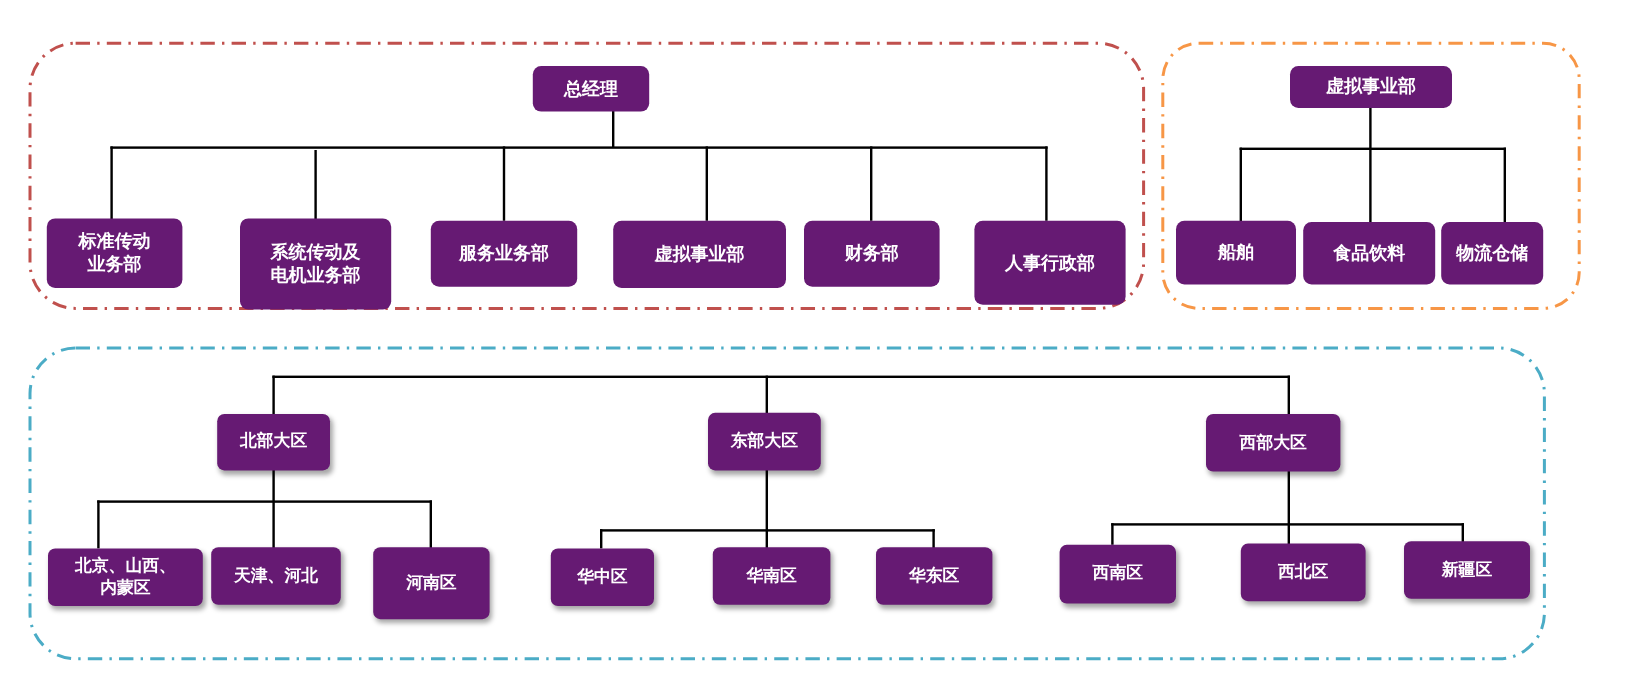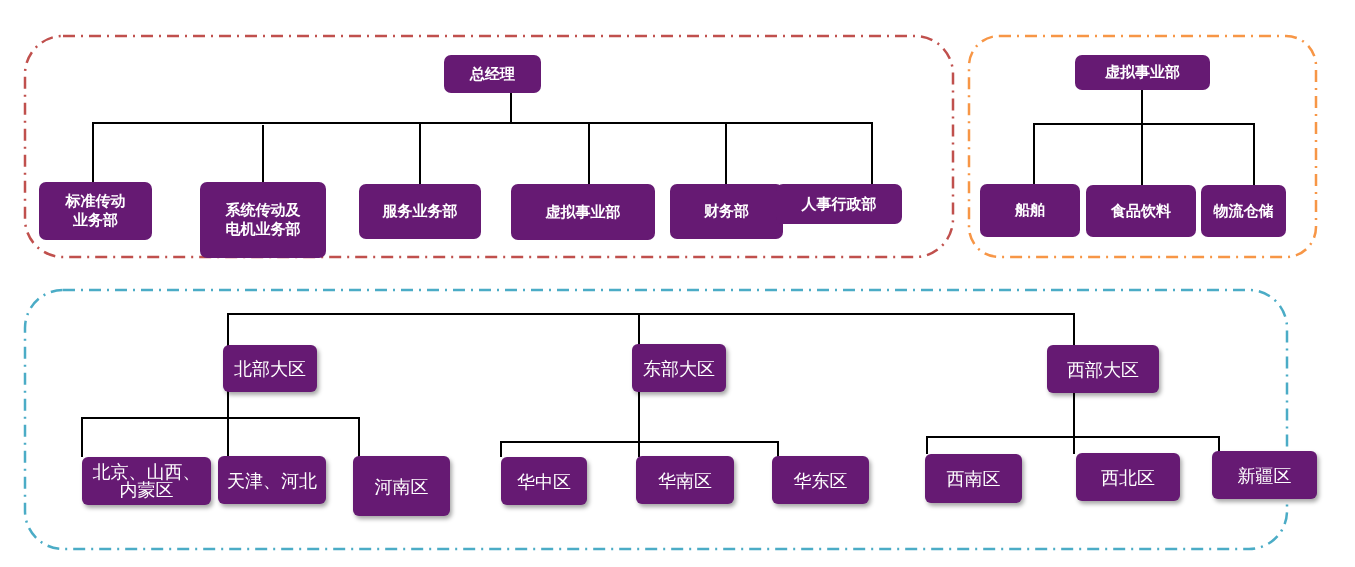--- a/index.html
+++ b/index.html
@@ -2,21 +2,21 @@
 <html><head>
 <meta charset="utf-8">
 <style>
   html, body { margin:0; padding:0; background:#ffffff; }
   body { width:1355px; height:567px; position:relative; overflow:hidden;
          font-family:"DejaVu Sans", sans-serif; }
   svg.frames { position:absolute; left:0; top:0; }
   .box { position:absolute; background:#661a73; color:#ffffff; border-radius:7px;
          display:flex; align-items:center; justify-content:center; text-align:center;
          font-weight:bold; font-size:15px; line-height:19px; box-sizing:border-box; padding:0 4px; }
-  .box.r { font-size:18px; font-weight:normal; box-shadow:2px 3px 4px rgba(0,0,0,0.35); border-radius:6px;margin-left:42px; }
+  .box.r { font-size:14px; font-weight:bold; box-shadow:2px 3px 4px rgba(0,0,0,0.35); border-radius:6px; }
   .line { position:absolute; background:#000000; }
 </style>
 </head>
 <body>
 
 <svg class="frames" width="1355" height="567">
   <rect x="25" y="36" width="928" height="221" rx="38" ry="38" fill="none" stroke="#c0504d" stroke-width="2.5" stroke-dasharray="12 6 2 6"></rect>
   <rect x="969" y="36" width="347" height="221" rx="30" ry="30" fill="none" stroke="#f79646" stroke-width="2.5" stroke-dasharray="12 6 2 6"></rect>
   <rect x="25" y="290" width="1262" height="259" rx="38" ry="38" fill="none" stroke="#4bacc6" stroke-width="2.5" stroke-dasharray="12 6 2 6"></rect>
 </svg>
@@ -56,21 +56,21 @@
 <div class="line" style="left:1218px;top:436px;width:2px;height:16px"></div>
 
 <div class="box" style="left:444px;top:55px;width:97px;height:38px">总经理</div>
 <div class="box" style="left:39px;top:182px;width:113px;height:58px;white-space:pre-line">标准传动
 业务部</div>
 <div class="box" style="left:200px;top:182px;width:126px;height:76px;white-space:pre-line">系统传动及
 电机业务部</div>
 <div class="box" style="left:359px;top:184px;width:122px;height:55px">服务业务部</div>
 <div class="box" style="left:511px;top:184px;width:144px;height:56px">虚拟事业部</div>
 <div class="box" style="left:670px;top:184px;width:113px;height:55px">财务部</div>
-<div class="box" style="left:776px;top:184px;width:126px;height:40px">人事行政部</div>
+<div class="box" style="left:812px;top:184px;width:126px;height:70px">人事行政部</div>
 
 <div class="box" style="left:1075px;top:55px;width:135px;height:35px">虚拟事业部</div>
 <div class="box" style="left:980px;top:184px;width:100px;height:53px">船舶</div>
 <div class="box" style="left:1086px;top:185px;width:110px;height:52px">食品饮料</div>
 <div class="box" style="left:1201px;top:185px;width:85px;height:52px">物流仓储</div>
 
 <div class="box r" style="left:181px;top:345px;width:94px;height:47px">北部大区</div>
 <div class="box r" style="left:590px;top:344px;width:94px;height:48px">东部大区</div>
 <div class="box r" style="left:1005px;top:345px;width:112px;height:48px">西部大区</div>
 

